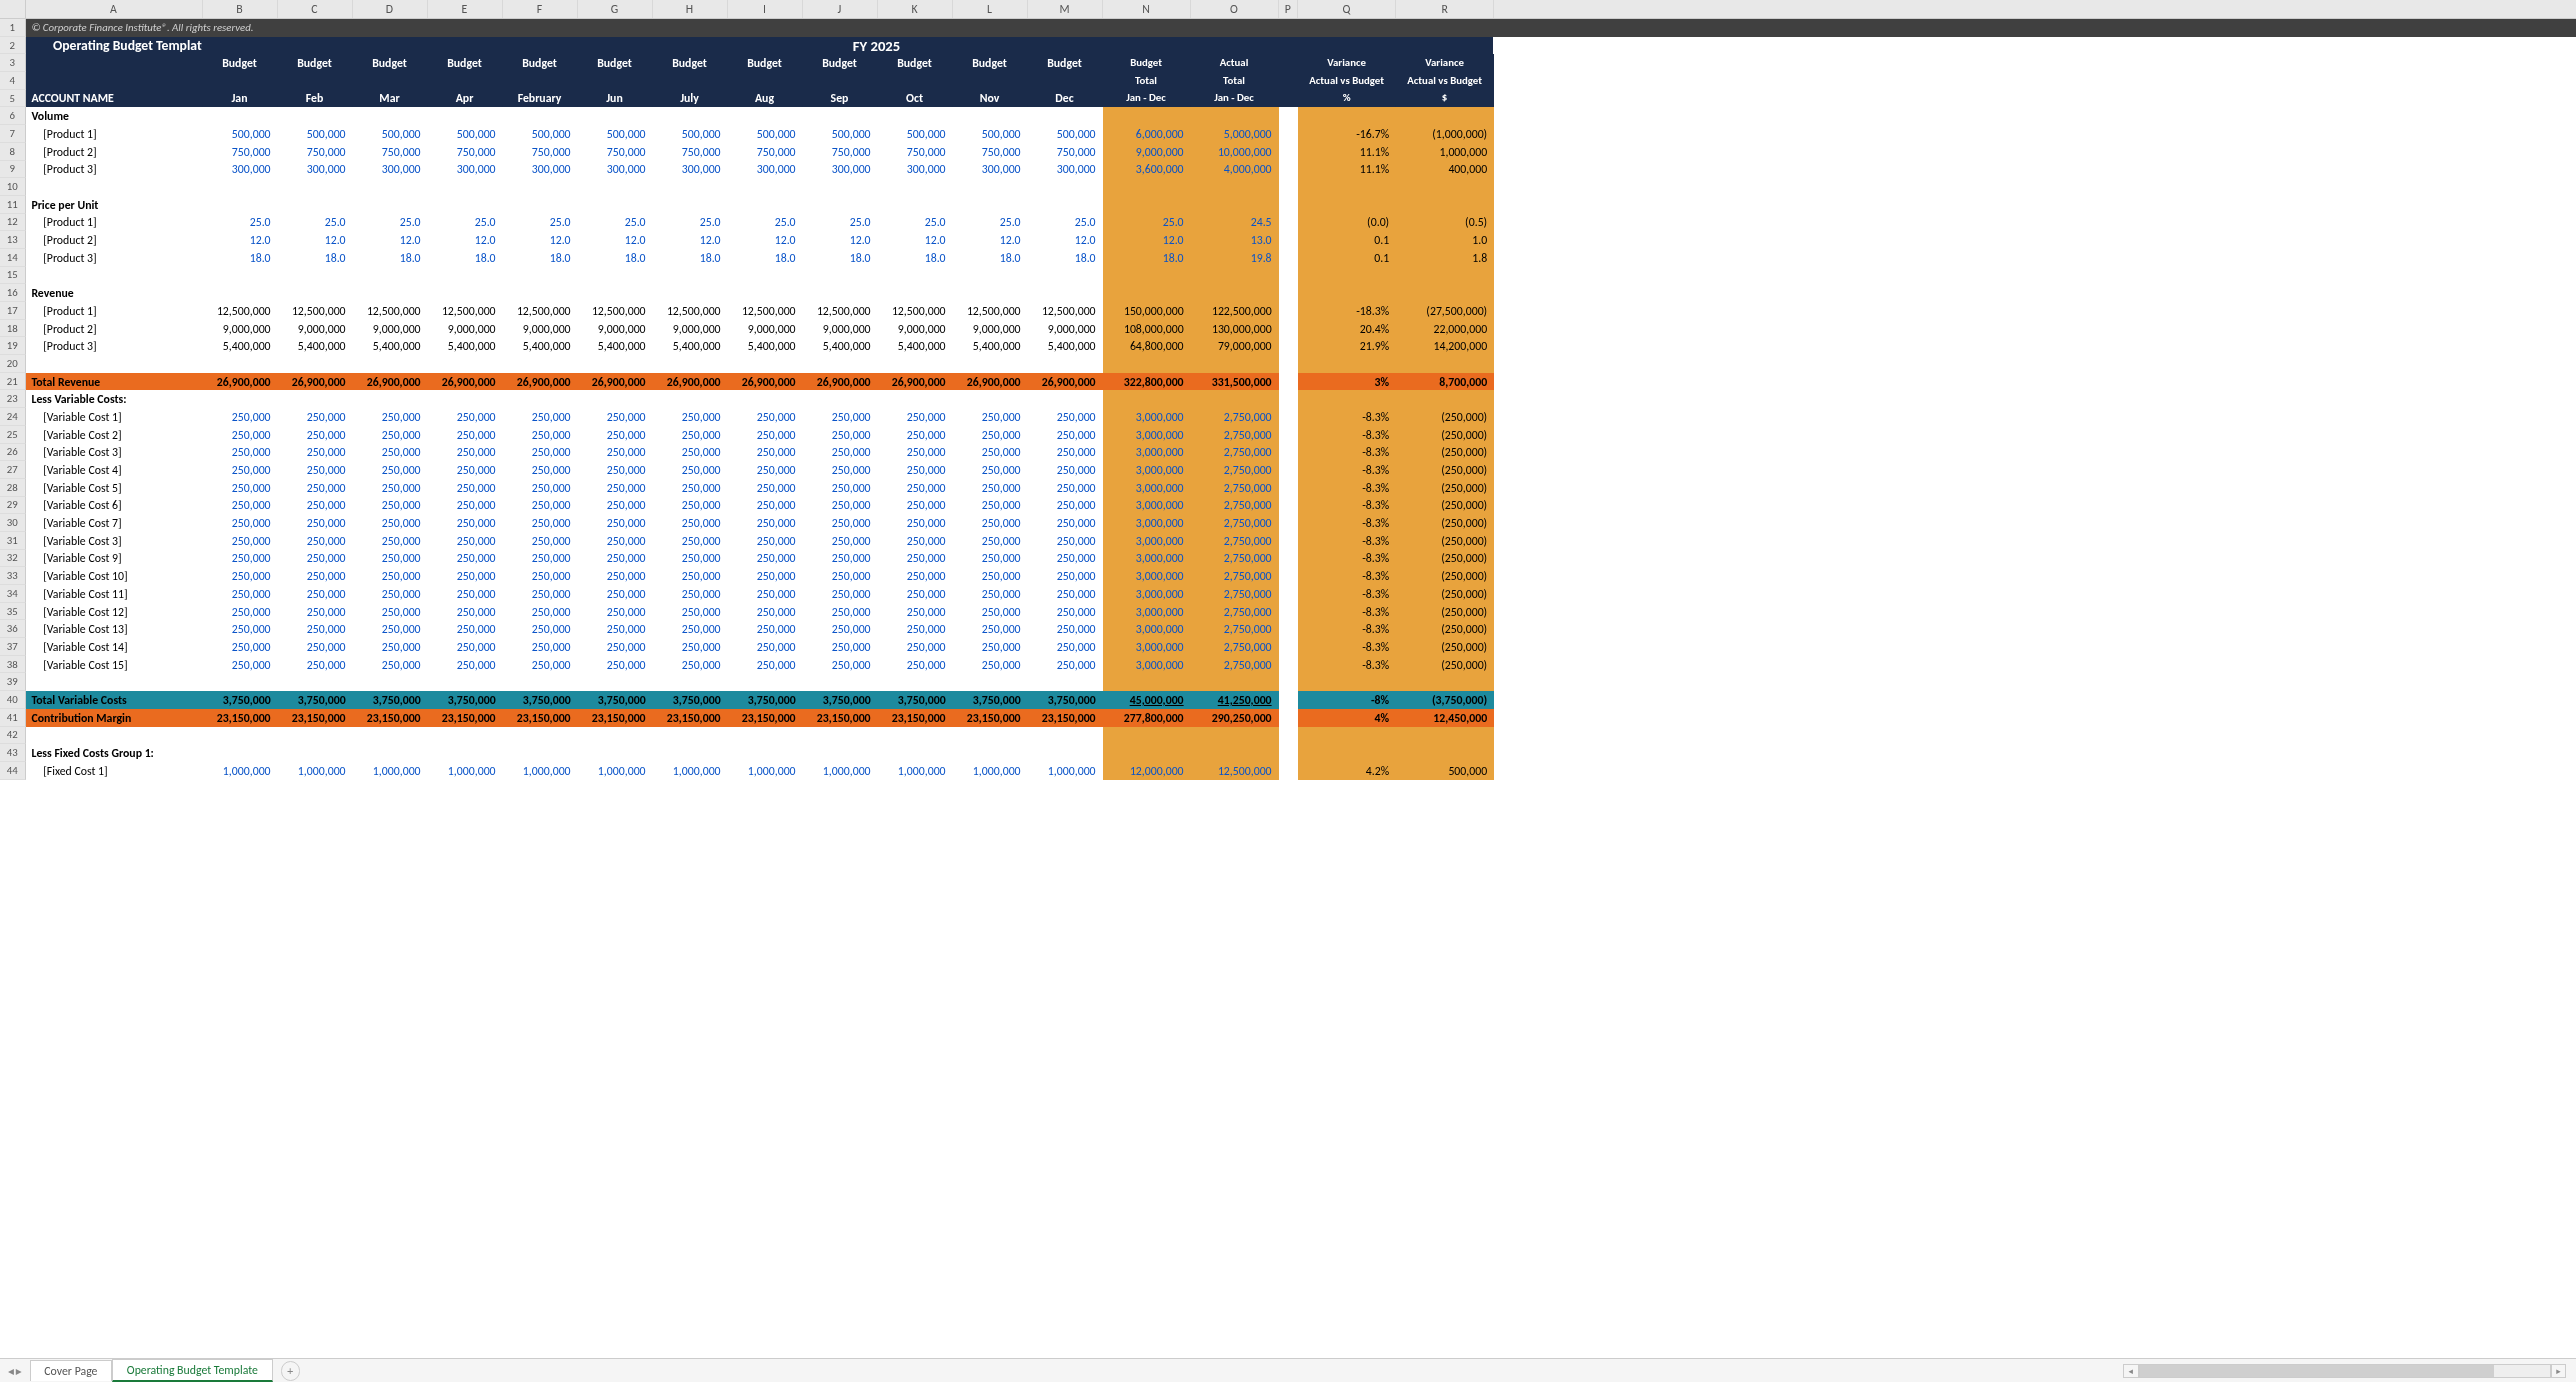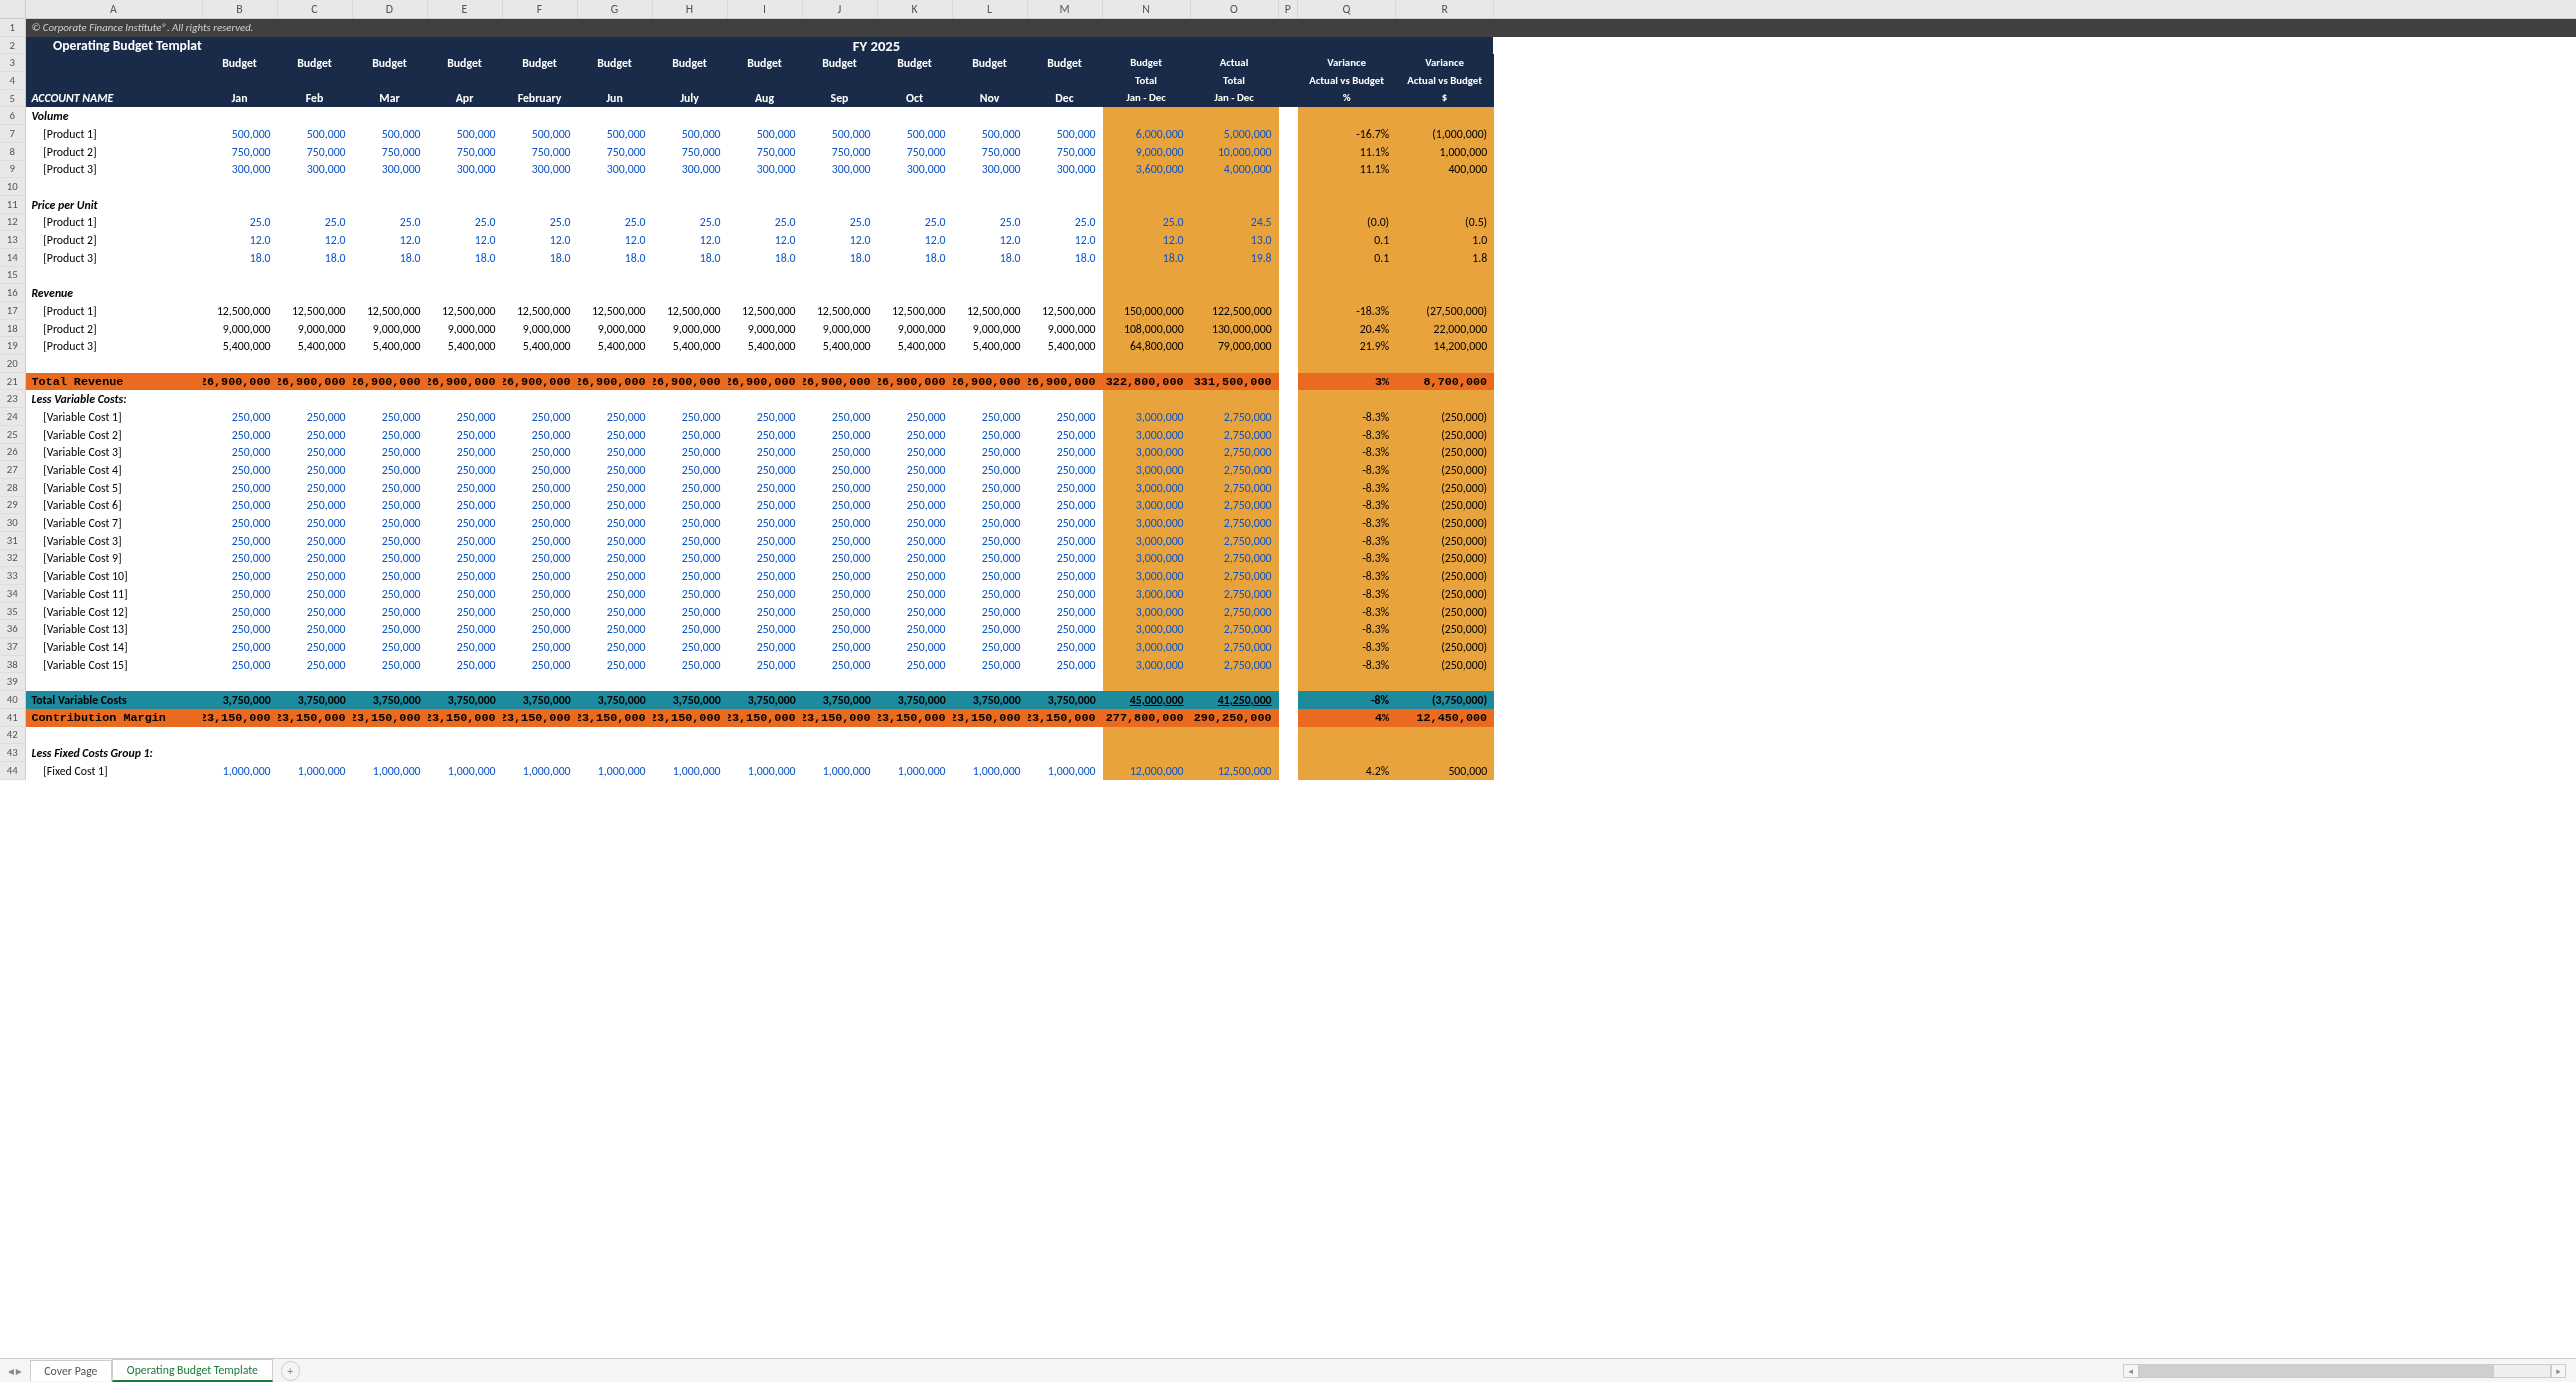--- a/index.html
+++ b/index.html
@@ -32,21 +32,21 @@
   
   .hdrband .cell { background:#1a2b4a; color:#fff; height:17.7px;}
   .hdrband .rn { }
   .hdrband .cA { justify-content:flex-start; }
   .row5 .cell { border-bottom:2px solid #1a2b4a; }
   .copyright { font-size:10.8px; font-style:italic; color:#d0d0d0; }
   .title { font-weight:bold; font-size:13.7px; }
   .fy { font-weight:bold; font-size:14.7px; text-align:center; }
   .hdr-month { font-weight:bold; justify-content:center; }
   .hdr-2line { font-weight:bold; justify-content:center; text-align:center; line-height:1.1; font-size:10.8px;}
-  .bold { font-weight:bold;font-style:italic; }
+  .bold { font-weight:bold; }
   .blue { color:#0953c8; }
   .black { color:#000; }
   .indent1 { padding-left:17.7px; }
 
   
   .body .cT.goldcol { background:#e8a33d; }
   .body .cV.goldcol { background:#e8a33d; }
   .body .cP { background:#fff; }
 
   
@@ -54,21 +54,21 @@
   .footer .nav { display:flex; gap:2px; padding:0 7.9px; color:#888;}
   .footer .nav span { cursor:default; }
   .tab { padding:2.9px 13.7px; border:1px solid #ccc; border-bottom:none; background:#fff; margin-top:-1px; color:#555; }
   .tab.active { background:#fff; color:#1a7a3a; border-bottom:2px solid #1a7a3a; font-weight:normal; border-top:1px solid #ccc;}
   .addtab { width:19.6px; height:19.6px; border:1px solid #ccc; border-radius:50%; display:flex; align-items:center; justify-content:center; margin-left:7.9px; color:#888; font-size:11.8px;}
   .hscroll { margin-left:auto; display:flex; align-items:center; gap:0; padding-right:9.8px;}
   .hscroll-track { width:412px; height:13.7px; background:#eee; border:1px solid #ccc; position:relative;}
   .hscroll-thumb { position:absolute; left:0; top:0; height:100%; width:354px; background:#cfcfcf;}
   .hscroll-arrow { width:15.7px; height:13.7px; border:1px solid #ccc; display:flex; align-items:center; justify-content:center; color:#888; font-size:8.8px;}
 
-  .orange-row .cell { background:#ea6b1f; font-weight:bold;font-family:Liberation Mono, monospace; }
+  .orange-row .cell { background:#ea6b1f; font-weight:bold; }
   .orange-row .cP { background:#fff; font-weight:normal;}
   .orange-row .cV { background:#ea6b1f; }
   .orange-row .cT { background:#ea6b1f; }
   .teal-row .cell { background:#1d8a9e; font-weight:bold; }
   .teal-row .cP { background:#fff; font-weight:normal;}
   .teal-row .cV { background:#1d8a9e;}
   .teal-row .cT { background:#1d8a9e;text-decoration:underline;}
 </style>
 </head>
 <body>

